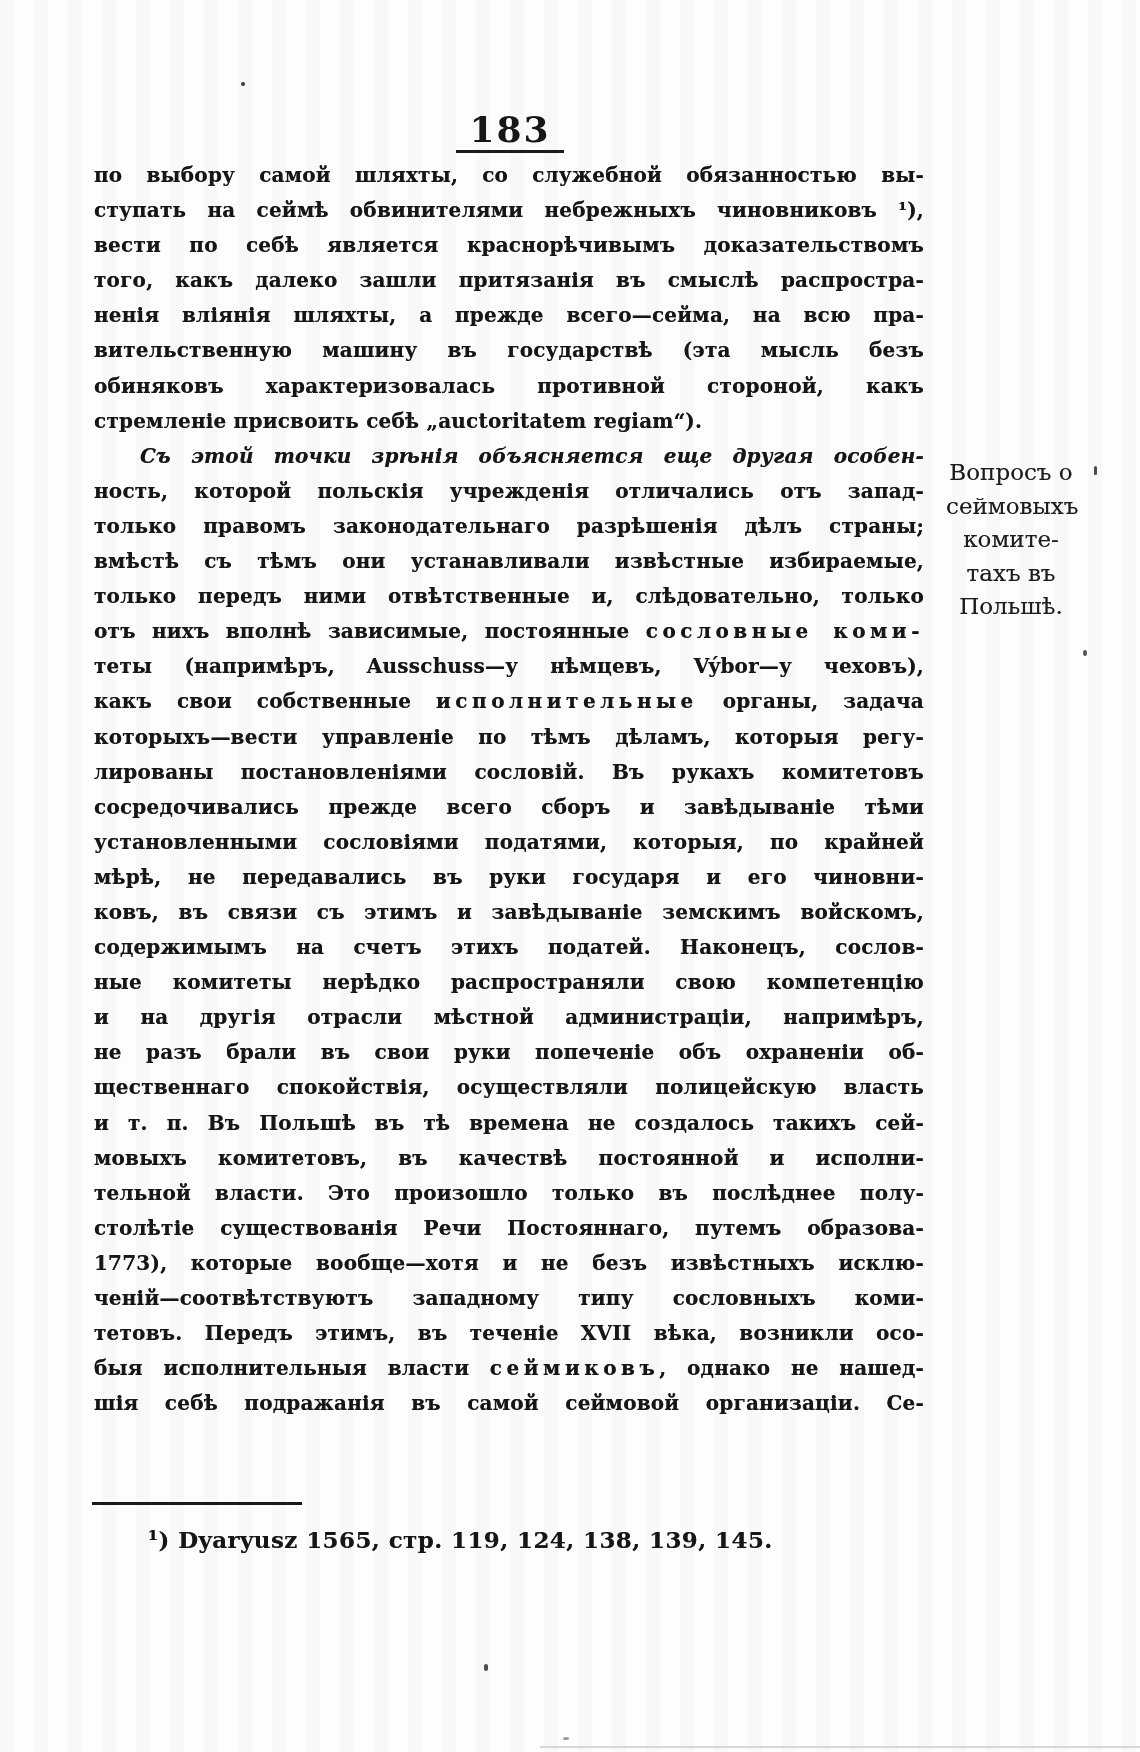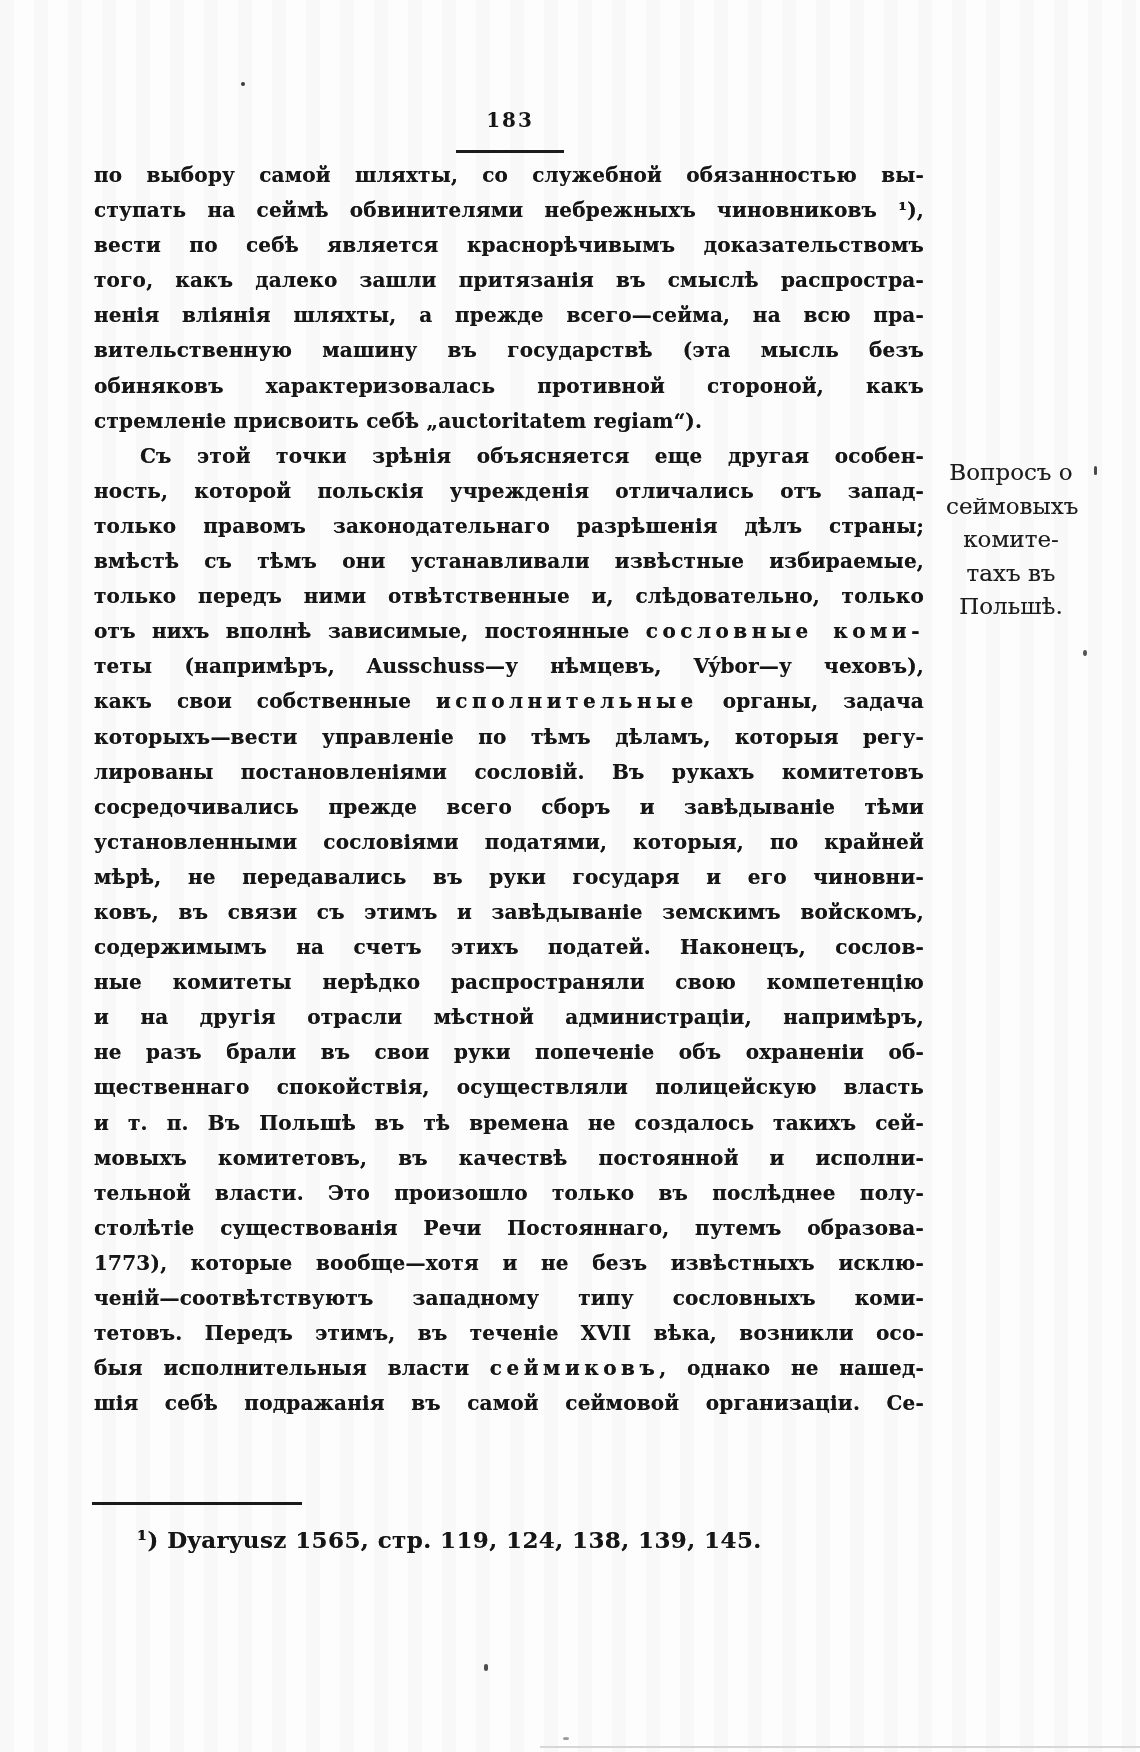--- a/index.html
+++ b/index.html
@@ -8,56 +8,56 @@
     width:1140px;height:1752px;
     background:
       repeating-linear-gradient(90deg, rgba(0,0,0,0.018) 0px, rgba(0,0,0,0.018) 14px, rgba(255,255,255,0) 14px, rgba(255,255,255,0) 34px),
       #fdfdfd;
     overflow:hidden;
     font-family:"DejaVu Serif", serif;
     color:#161616;
   }
   .pagenum{
     position:absolute; left:430px; top:108px; width:160px;
-    text-align:center; font-size:20px; font-weight:bold;
+    text-align:center; font-size:36px; font-weight:bold;
     letter-spacing:2px;
   }
   .pagenum-rule{
     position:absolute; left:456px; top:150px; width:108px; height:3px;
     background:#1c1c1c;
   }
   .body-text{
     position:absolute; left:94px; top:158px; width:830px;
   }
   .line{
     height:35.1px; line-height:35.1px;
     font-size:20px; font-weight:bold;
     text-align:justify; text-align-last:justify;
     white-space:nowrap;
     letter-spacing:0.2px;
     text-shadow:0 0 0.5px rgba(20,20,20,0.65);
   }
   .line.align-left{ text-align:right; text-align-last:left; }
-  .line.indent{ padding-left:46px; }
+  .line.indent{ padding-left:46px;font-style:italic; }
   .line .sp{ letter-spacing:4.5px; }
   .margin-note{
     position:absolute; left:946px; top:456px; width:130px;
     text-align:center;
   }
   .margin-note .mline{
     font-size:23px; line-height:33.5px;
     color:#1d1d1d;
     text-shadow:0 0 0.4px rgba(20,20,20,0.5);
   }
   .footnote-rule{
     position:absolute; left:92px; top:1502px; width:210px; height:3px;
     background:#1a1a1a;
   }
   .footnote{
-    position:absolute; left:137px; top:1526px; width:740px;
+    position:absolute; left:148px; top:1526px; width:740px;
     font-size:23px; font-weight:bold; letter-spacing:0.4px;
     text-shadow:0 0 0.5px rgba(20,20,20,0.6);
   }
   
   .speck{ position:absolute; background:#3a3a3a; border-radius:50%; }
   .speck.s1{ left:241px; top:82px; width:4px; height:4px; }
   .speck.s2{ left:1094px; top:466px; width:3px; height:9px; border-radius:2px; background:#4a4a4a;}
   .speck.s3{ left:1083px; top:650px; width:4px; height:6px; background:#555; }
   .speck.s4{ left:484px; top:1664px; width:4px; height:7px; background:#4d4d4d; border-radius:2px;}
   .speck.s5{ left:563px; top:1737px; width:6px; height:3px; background:#9a9a9a;}

